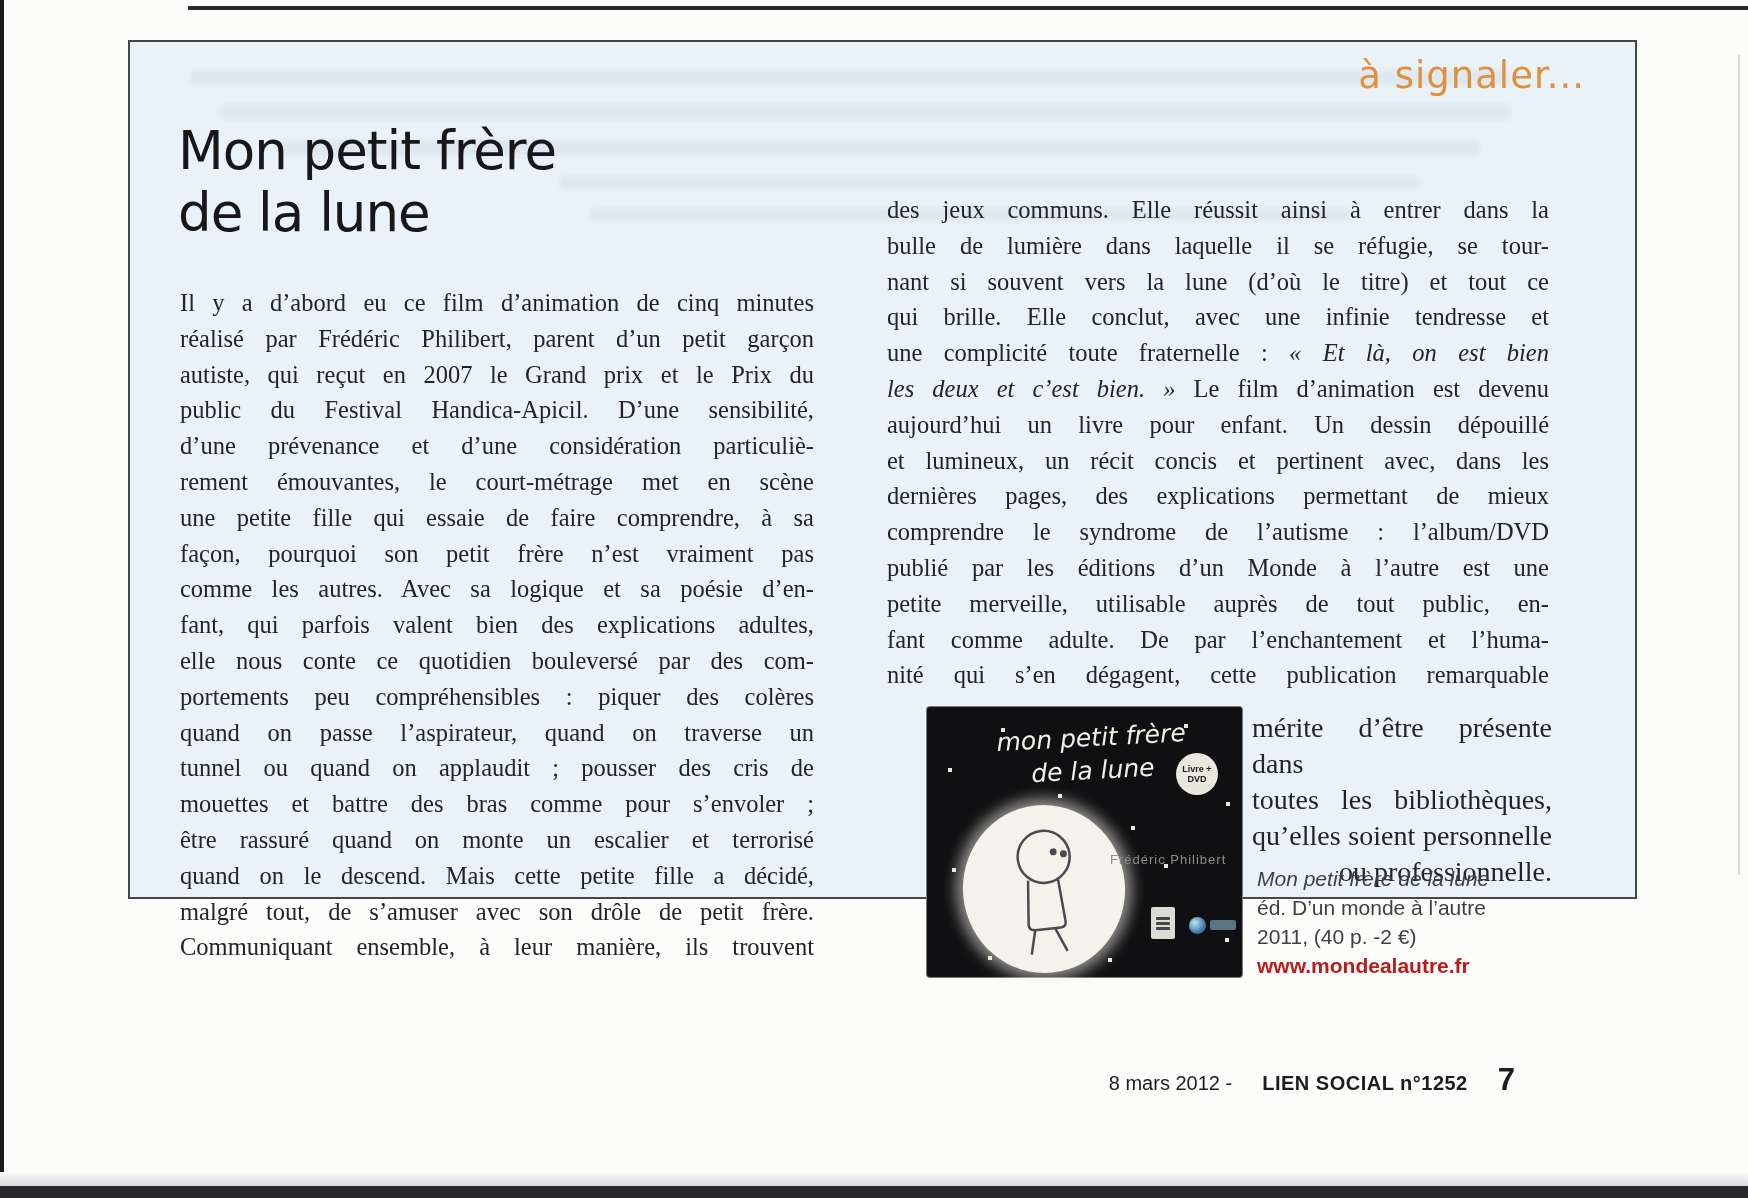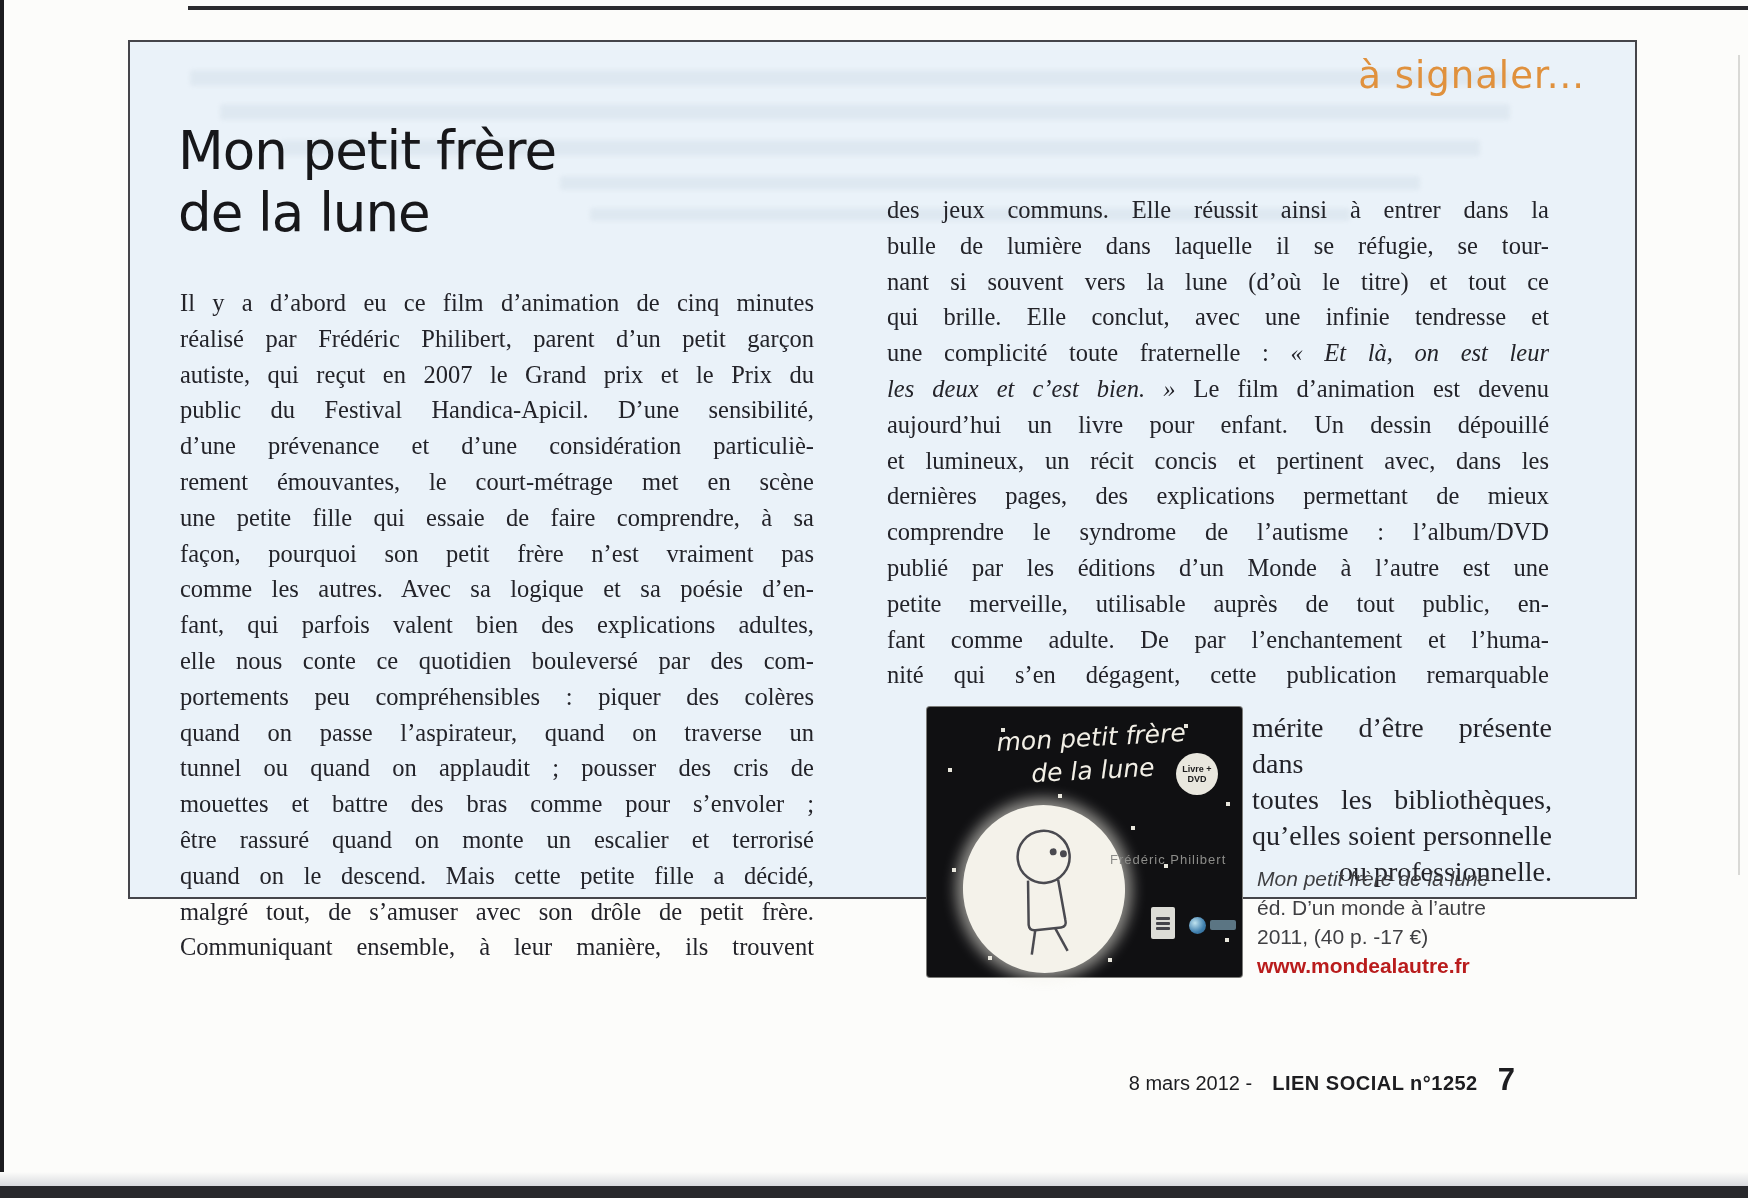--- a/index.html
+++ b/index.html
@@ -93,21 +93,21 @@
     background:#6e8ea0;opacity:.8;border-radius:2px;}
   .stars{position:absolute;left:0;top:0;width:2px;height:2px;background:transparent;
     box-shadow:75px 22px 0 1px #e8e6dc,22px 62px 0 1px #e8e6dc,258px 18px 0 1px #e8e6dc,
       300px 96px 0 1px #e8e6dc,132px 88px 0 1px #e8e6dc,26px 162px 0 1px #e8e6dc,
       238px 158px 0 1px #e8e6dc,62px 250px 0 1px #e8e6dc,182px 252px 0 1px #e8e6dc,
       299px 232px 0 1px #e8e6dc,205px 120px 0 1px #e8e6dc;}
 
   
   .footer{
     position:absolute;left:0;top:1062px;width:1515px;
-    display:flex;align-items:baseline;justify-content:flex-end;gap:20px;
+    display:flex;align-items:baseline;justify-content:flex-end;gap:30px;
     font-family:"Liberation Sans","DejaVu Sans",sans-serif;color:#1d1d20;
   }
   .footer .date{font-size:20px;}
   .footer .mag{font-size:20px;font-weight:bold;letter-spacing:.5px;}
   .footer .pageno{font-size:31px;font-weight:bold;}
 </style>
 </head>
 <body>
 
 <div class="scan-left-edge"></div>
@@ -148,21 +148,21 @@
 être rassuré quand on monte un escalier et terrorisé
 quand on le descend. Mais cette petite fille a décidé,
 malgré tout, de s’amuser avec son drôle de petit frère.
 Communiquant ensemble, à leur manière, ils trouvent</div>
 
   <div class="col-right body-text">
     <div class="jlines">des jeux communs. Elle réussit ainsi à entrer dans la
 bulle de lumière dans laquelle il se réfugie, se tour-
 nant si souvent vers la lune (d’où le titre) et tout ce
 qui brille. Elle conclut, avec une infinie tendresse et</div>
-    <div class="qline"><span>une complicité toute fraternelle : </span><i>« Et là, on est leur</i></div>
+    <div class="qline"><span>une complicité toute fraternelle : </span><i>« Et là, on est bien</i></div>
     <div class="qline"><i>les deux et c’est bien. »</i><span> Le film d’animation est devenu</span></div>
     <div class="jlines">aujourd’hui un livre pour enfant. Un dessin dépouillé
 et lumineux, un récit concis et pertinent avec, dans les
 dernières pages, des explications permettant de mieux
 comprendre le syndrome de l’autisme : l’album/DVD
 publié par les éditions d’un Monde à l’autre est une
 petite merveille, utilisable auprès de tout public, en-
 fant comme adulte. De par l’enchantement et l’huma-
 nité qui s’en dégagent, cette publication remarquable</div>
   </div>
@@ -197,21 +197,21 @@
         <i></i>
         <i></i>
       </div>
     <div class="logo-round"></div>
     <div class="logo-round-text"></div>
   </div>
 
   <div class="book-ref">
     <div class="ref-title">Mon petit frère de la lune</div>
     <div>éd. D’un monde à l’autre</div>
-    <div>2011, (40 p. -17 €)</div>
+    <div>2011, (40 p. -2 €)</div>
     <div class="ref-site">www.mondealautre.fr</div>
   </div>
 
 </div>
 
 <div class="footer">
   <span class="date">8 mars 2012 -</span>
   <span class="mag">LIEN SOCIAL n°1252</span>
   <span class="pageno">7</span>
 </div>

